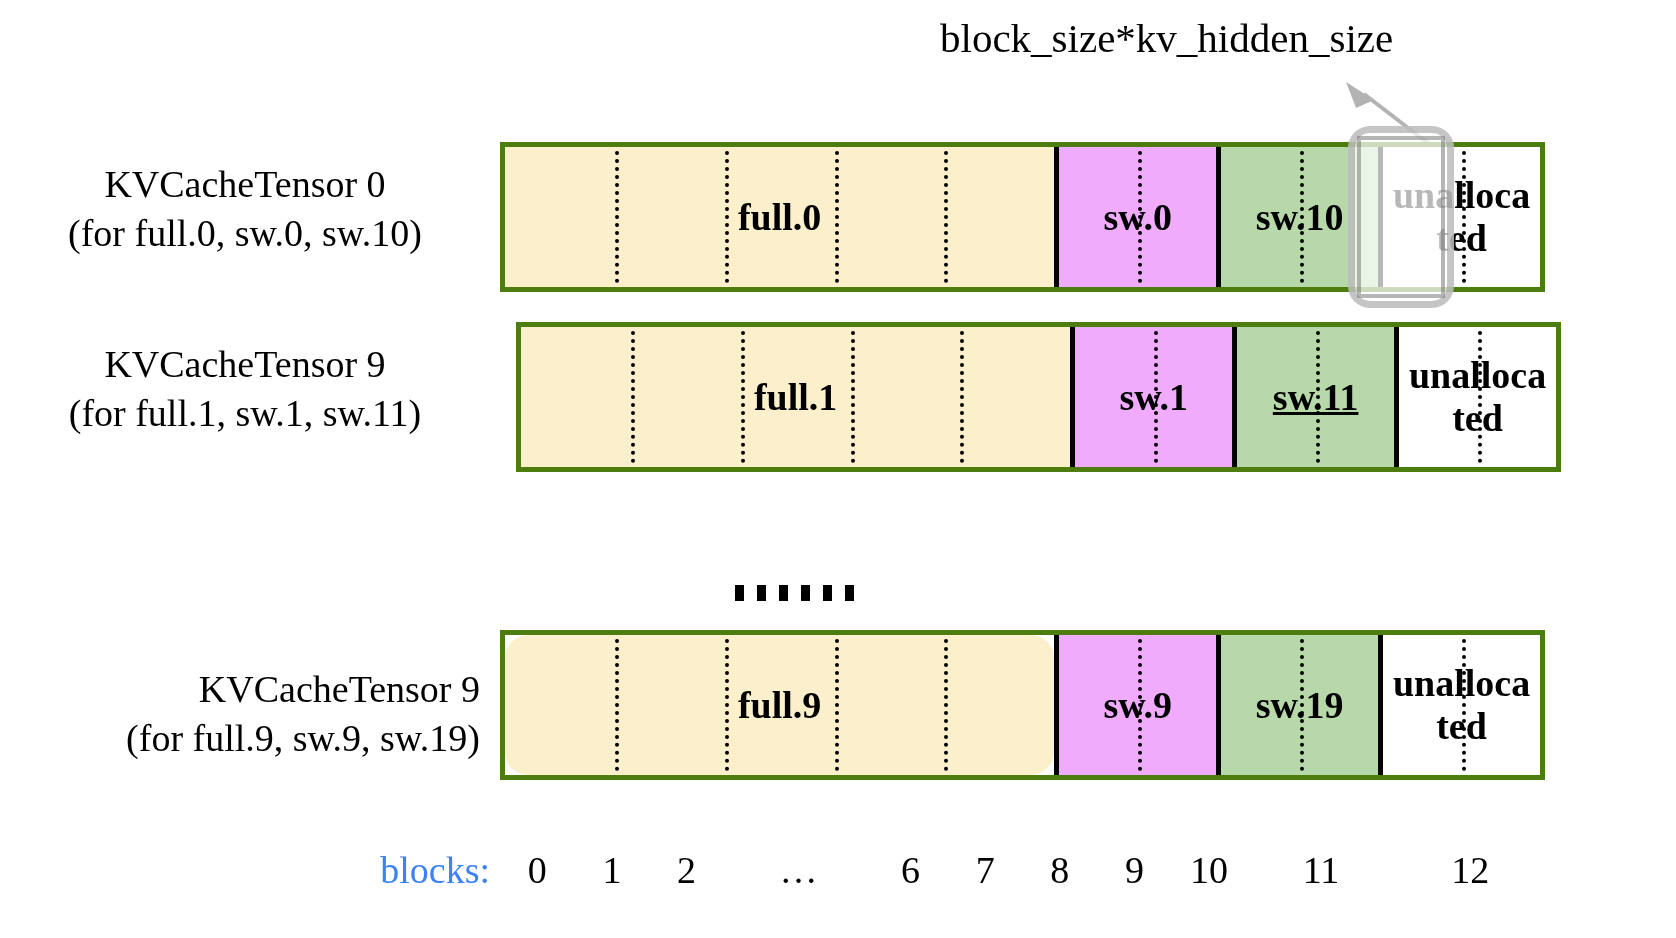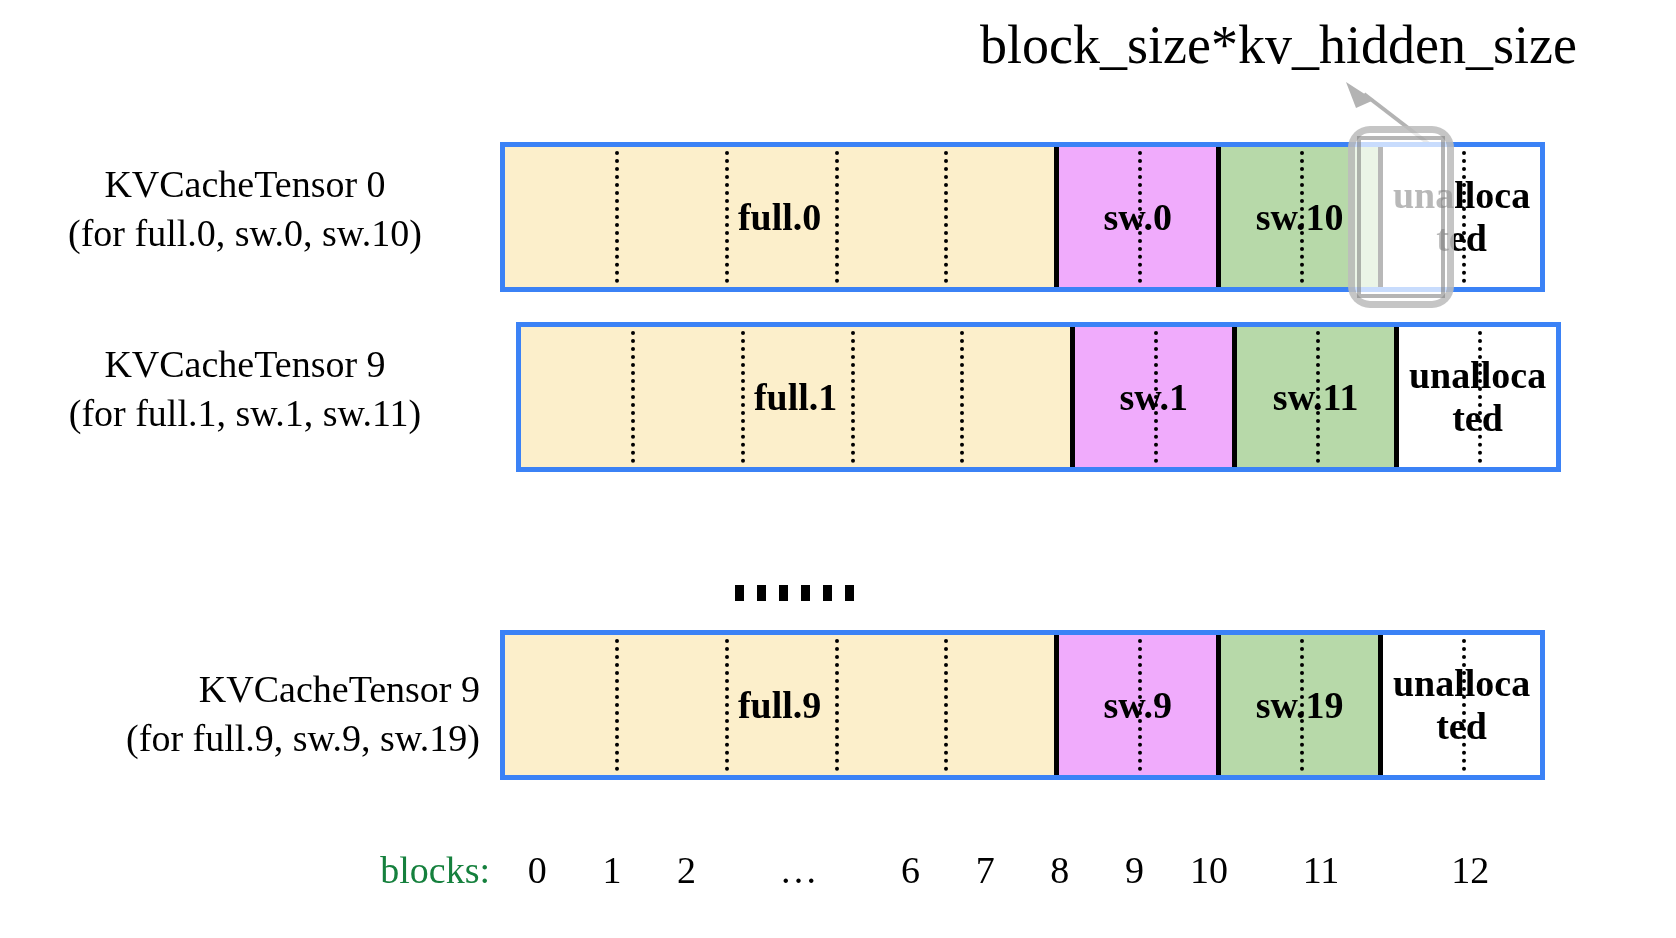--- a/index.html
+++ b/index.html
@@ -7,22 +7,22 @@
   body{
     width:1676px;height:938px;position:relative;overflow:hidden;
     font-family:"Liberation Serif","DejaVu Serif",serif;
     color:#000000;
   }
   #stage{position:absolute;left:0;top:0;width:1676px;height:938px;}
 
   
   .callout-label{
     position:absolute;
-    left:980px;top:16px;
-    font-size:54px;
+    left:940px;top:16px;
+    font-size:41px;
     line-height:1.1;
     white-space:nowrap;
     color:#000;
   }
   .callout-arrow{position:absolute;left:1330px;top:78px;width:120px;height:80px;}
 
   
   .row-label{
     position:absolute;
     width:470px;
@@ -33,21 +33,21 @@
     white-space:nowrap;
   }
   .row-label .l2{display:block;}
 
   
   .bar{
     position:absolute;
     left:500px;
     width:1045px;
     height:150px;
-    border:5px solid #3b82f6;
+    border:5px solid #4d7c0f;
     box-sizing:border-box;
     display:flex;
     background:#fff;
   }
   .cell{
     position:relative;
     box-sizing:border-box;
     display:flex;
     align-items:center;
     justify-content:center;
@@ -97,21 +97,21 @@
   }
 
   
   .vdots{position:absolute;left:735px;top:585px;display:flex;gap:13px;}
   .vdots span{display:block;width:9px;height:16px;background:#000;}
 
   
   .axis{position:absolute;left:0;top:848px;width:1676px;height:60px;}
   .axis-title{
     position:absolute;left:335px;top:0;width:155px;
-    text-align:right;font-size:38px;color:#15803d;
+    text-align:right;font-size:38px;color:#3b82f6;
   }
   .axis-ticks{position:absolute;left:500px;top:0;width:1045px;height:60px;display:flex;}
   .axis-ticks .tick{
     flex:1 1 0;text-align:center;font-size:38px;color:#000;
   }
 </style>
 </head>
 <body>
 
 <div id="stage">
@@ -164,36 +164,36 @@
             <div class="dot-line" style="left: 80%;"></div>
           </div>
           <span class="cell-text">full.1</span>
         </div>
         <div class="cell sw-light" style="flex: 2 1 0px;">
           <div class="dots">
             <div class="dot-line" style="left: 50%;"></div>
           </div>
           <span class="cell-text">sw.1</span>
         </div>
-        <div class="cell sw-dark" style="flex: 2 1 0px;">
+        <div class="cell sw-dark" style="flex: 2 1 0px; text-decoration: underline;">
           <div class="dots">
             <div class="dot-line" style="left: 50%;"></div>
           </div>
           <span class="cell-text">sw.11</span>
         </div>
         <div class="cell unalloc" style="flex: 2 1 0px;">
           <div class="dots">
             <div class="dot-line" style="left: 50%;"></div>
           </div>
           <span class="cell-text">unallocated</span>
         </div>
       </div>
       <div class="row-label" style="left: 10px; top: 665px; text-align: right;"><span>KVCacheTensor 9</span><span class="l2">(for full.9, sw.9, sw.19)</span></div>
       <div class="bar" style="top: 630px;">
-        <div class="cell full" style="flex: 7 1 0px;">
+        <div class="cell full" style="flex: 7 1 0px; border-radius: 23px;">
           <div class="dots">
             <div class="dot-line" style="left: 20%;"></div>
             <div class="dot-line" style="left: 40%;"></div>
             <div class="dot-line" style="left: 60%;"></div>
             <div class="dot-line" style="left: 80%;"></div>
           </div>
           <span class="cell-text">full.9</span>
         </div>
         <div class="cell sw-light" style="flex: 2 1 0px;">
           <div class="dots">

